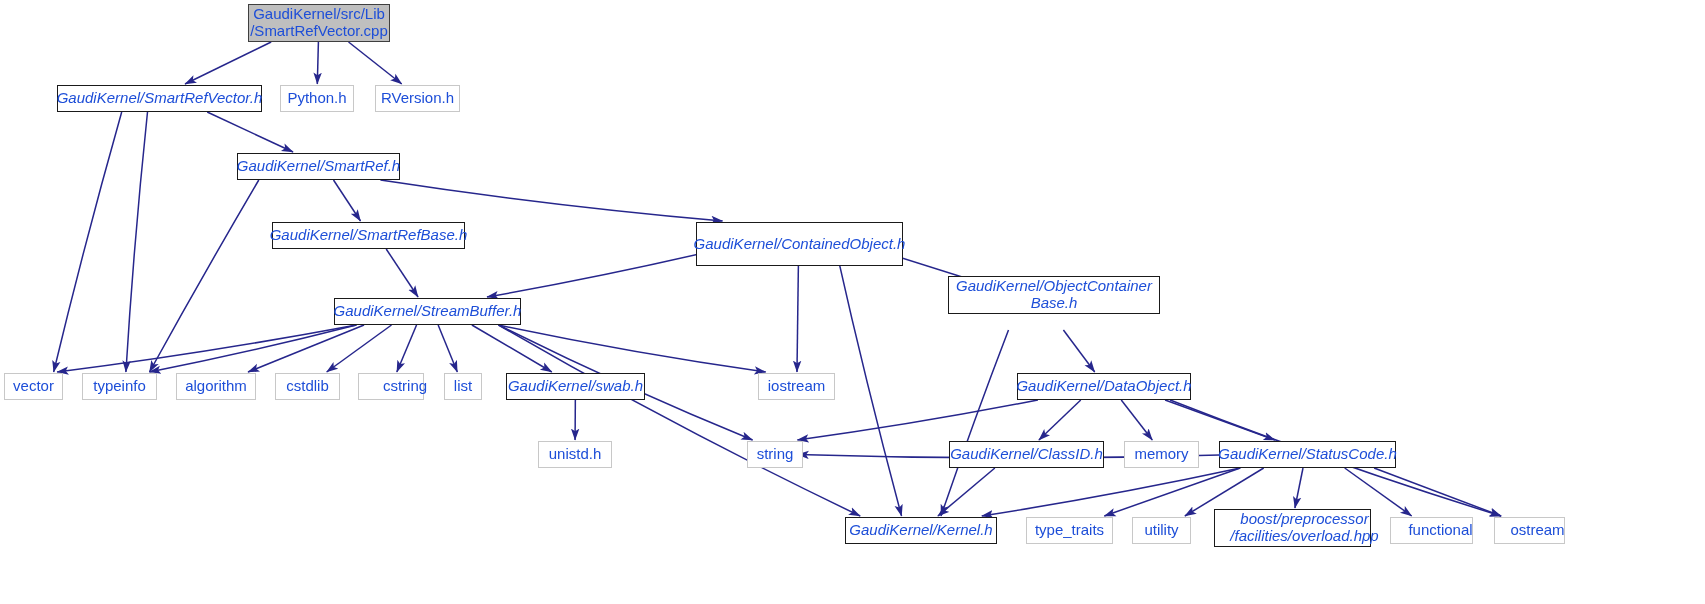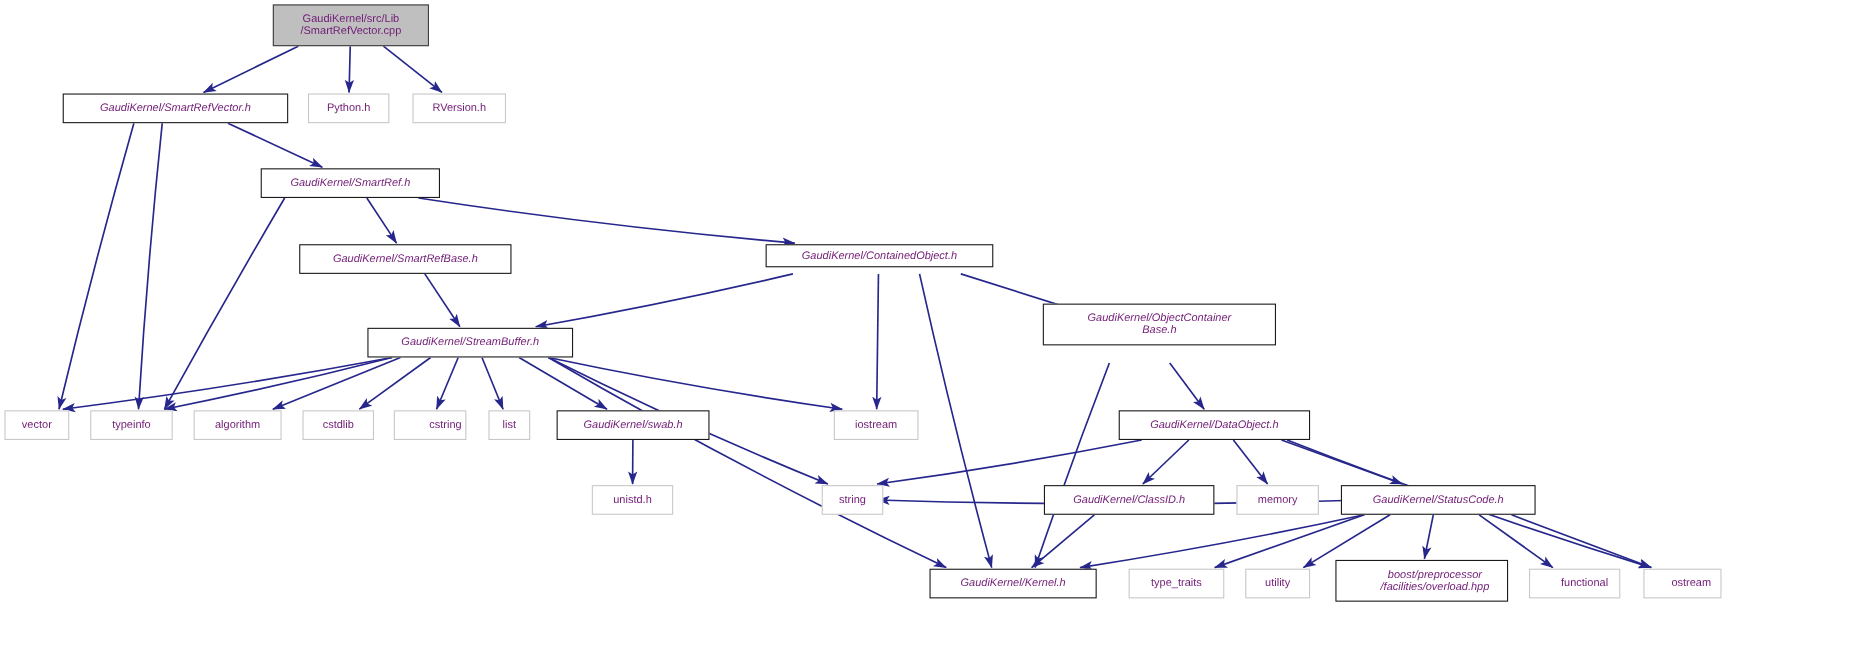--- a/index.html
+++ b/index.html
@@ -10,24 +10,24 @@
     font-family:"Liberation Sans", sans-serif;
     overflow:hidden;
   }
   svg.edges{position:absolute;left:0;top:0;width:1705px;height:604px;}
   .node{
     position:absolute;
     box-sizing:border-box;
     display:flex;align-items:center;justify-content:center;
     text-align:center;
     line-height:1.12;
-    color:#701a75;
+    color:#1d4ed8;
     background:#ffffff;
     border:1px solid #c8c8c8;
-    font-size:10px;
+    font-size:15px;
     white-space:pre-line;
     z-index:3;
   }
   .node.hdr{
     border:1.6px solid #1a1a1a;
     font-style:italic;
   }
   .node.root{
     border:1.6px solid #3f3f3f;
     background:#bfbfbf;
@@ -87,21 +87,21 @@
       </g>
   </svg>
   <div id="node-layer">
       <div class="node root" style="left: 248px; top: 4px; width: 142px; height: 38px;">GaudiKernel/src/Lib
 /SmartRefVector.cpp</div>
       <div class="node hdr" style="left: 57px; top: 85px; width: 205px; height: 27px;">GaudiKernel/SmartRefVector.h</div>
       <div class="node sys" style="left: 280px; top: 85px; width: 74px; height: 27px;">Python.h</div>
       <div class="node sys" style="left: 375px; top: 85px; width: 85px; height: 27px;">RVersion.h</div>
       <div class="node hdr" style="left: 237px; top: 153px; width: 163px; height: 27px;">GaudiKernel/SmartRef.h</div>
       <div class="node hdr" style="left: 272px; top: 222px; width: 193px; height: 27px;">GaudiKernel/SmartRefBase.h</div>
-      <div class="node hdr" style="left: 696px; top: 222px; width: 207px; height: 21px;">GaudiKernel/ContainedObject.h</div>
+      <div class="node hdr" style="left: 696px; top: 222px; width: 207px; height: 44px;">GaudiKernel/ContainedObject.h</div>
       <div class="node hdr" style="left: 948px; top: 276px; width: 212px; height: 38px;">GaudiKernel/ObjectContainer
 Base.h</div>
       <div class="node hdr" style="left: 334px; top: 298px; width: 187px; height: 27px;">GaudiKernel/StreamBuffer.h</div>
       <div class="node sys" style="left: 4px; top: 373px; width: 59px; height: 27px;">vector</div>
       <div class="node sys" style="left: 82px; top: 373px; width: 75px; height: 27px;">typeinfo</div>
       <div class="node sys" style="left: 176px; top: 373px; width: 80px; height: 27px;">algorithm</div>
       <div class="node sys" style="left: 275px; top: 373px; width: 65px; height: 27px;">cstdlib</div>
       <div class="node sys" style="left: 358px; top: 373px; width: 66px; height: 27px; padding-left: 28px;">cstring</div>
       <div class="node sys" style="left: 444px; top: 373px; width: 38px; height: 27px;">list</div>
       <div class="node hdr" style="left: 506px; top: 373px; width: 139px; height: 27px;">GaudiKernel/swab.h</div>

